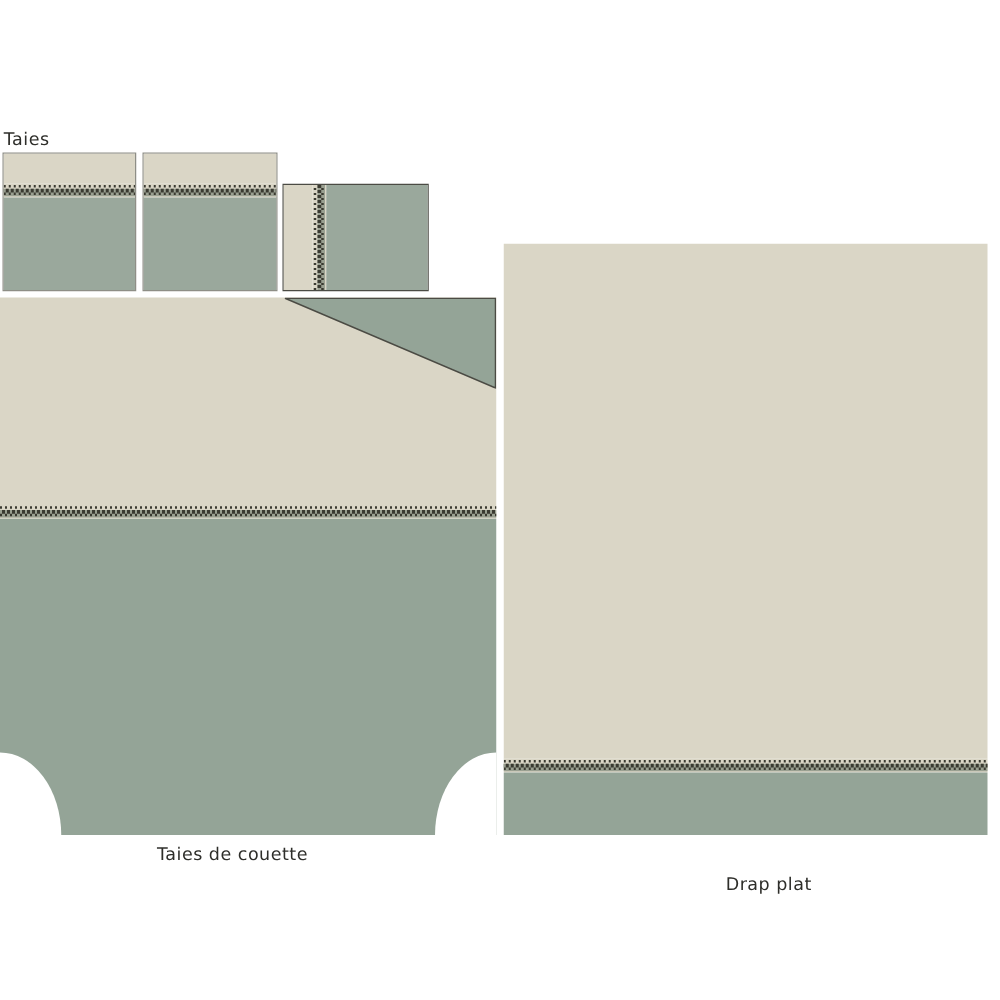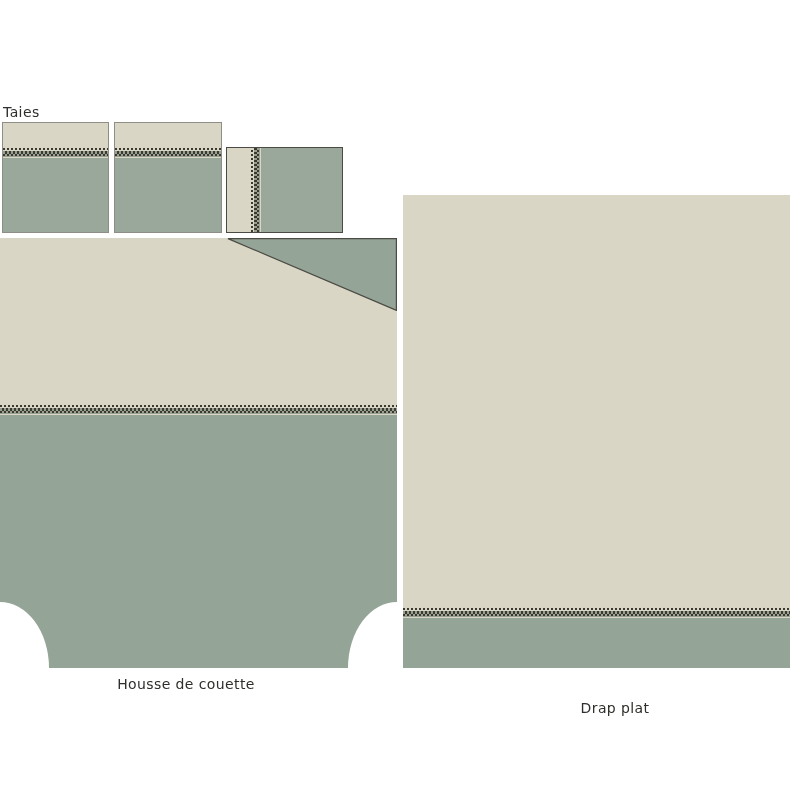--- a/index.html
+++ b/index.html
@@ -140,17 +140,17 @@
       </svg>
     </div>
   </div>
 
   <div class="piece" id="drap">
     <div id="drap-top"></div>
     <div class="stitch-h"></div>
     <div id="drap-bottom"></div>
   </div>
 
-  <div class="label" id="housse-label">Housse de couette</div>
+  <div class="label" id="housse-label">Taies de couette</div>
 
   <div class="label" id="drap-label">Drap plat</div>
 
 </div>
 
 </body></html>

